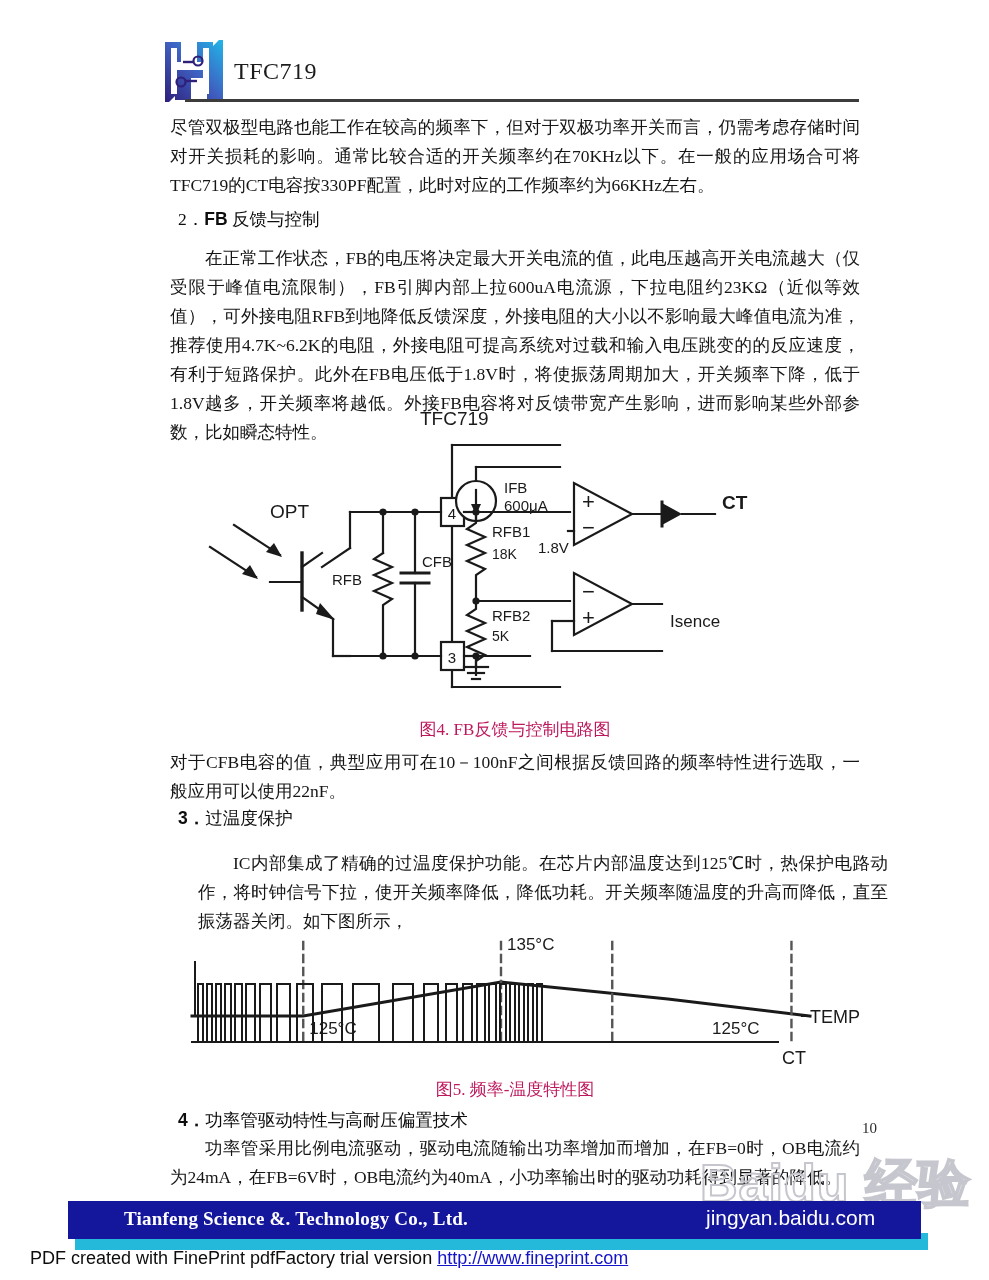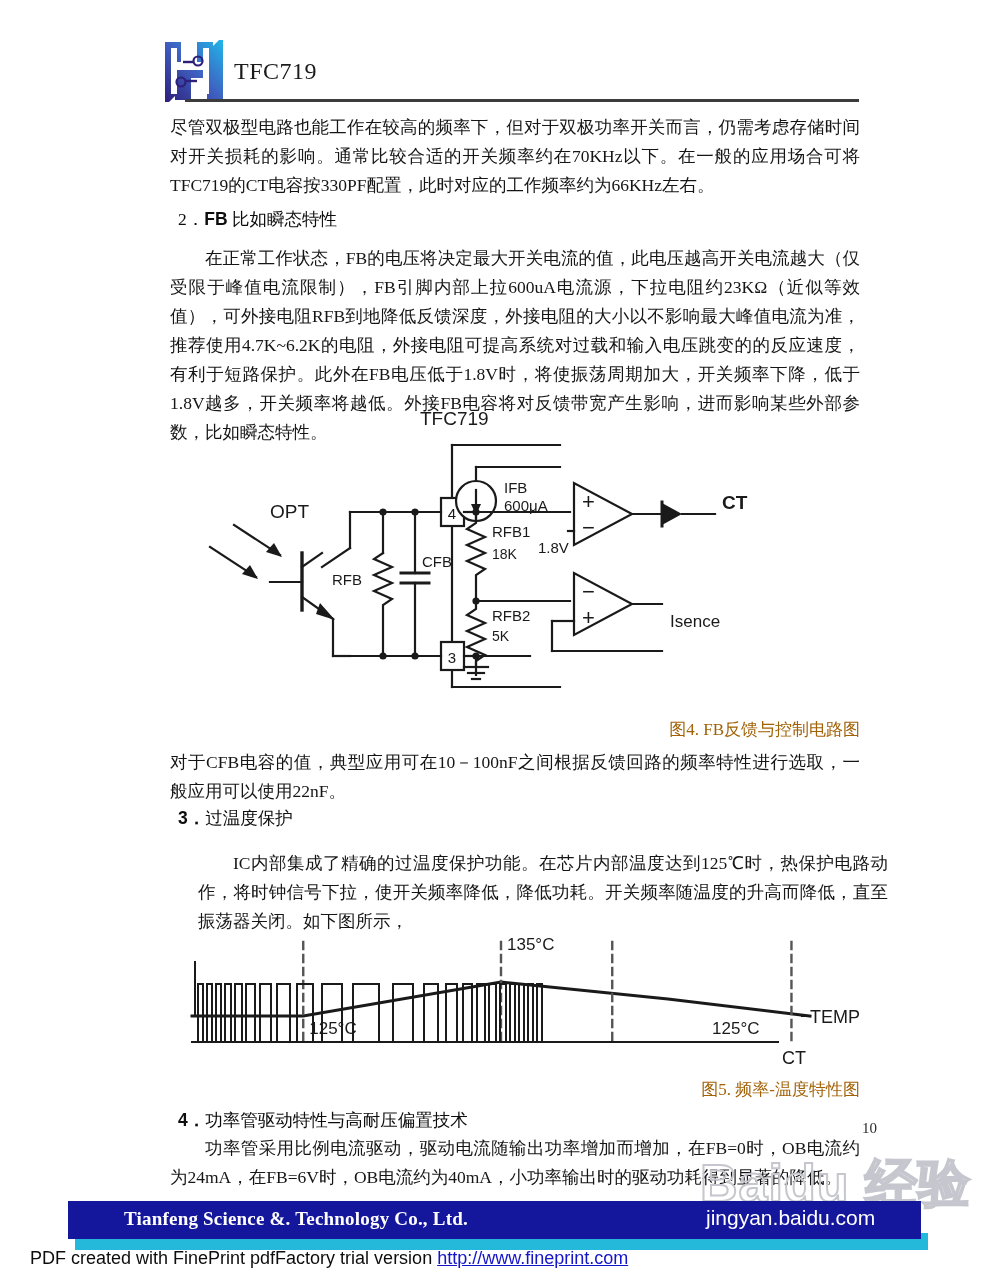--- a/index.html
+++ b/index.html
@@ -52,21 +52,21 @@
   }
   .ind { text-indent:2em; }
   .heading {
     position:absolute; left:178px;
     font-size:17.5px; line-height:28px;
     font-family:"Liberation Serif", serif; color:#0d0d0d;
   }
   .heading b { font-family:"Liberation Sans", sans-serif; font-weight:bold; }
   .caption {
     position:absolute; width:690px; left:170px;
-    text-align:right; font-size:17px; color:#a16207;
+    text-align:center; font-size:17px; color:#be185d;
     font-family:"Liberation Serif", serif;
   }
 
   
   .fig4 { position:absolute; left:170px; top:405px; width:690px; height:310px; }
 
   
   .fig5 { position:absolute; left:170px; top:920px; width:690px; height:155px; }
 
   
@@ -139,21 +139,21 @@
 
     <div class="doc-code">TFC719</div>
     <div class="header-rule"></div>
   </div>
 
   <div class="content">
 
     <p class="para" style="top:113px;">尽管双极型电路也能工作在较高的频率下，但对于双极功率开关而言，仍需考虑存储时间对开关损耗的影响。通常比较合适的开关频率约在70KHz以下。在一般的应用场合可将TFC719的CT电容按330PF配置，此时对应的工作频率约为66KHz左右。</p>
 
     <div class="heading" style="top:205px;">
-      <span>2．</span><b>FB</b>&nbsp;<span>比如瞬态特性</span>
+      <span>2．</span><b>FB</b>&nbsp;<span>反馈与控制</span>
     </div>
 
     <p class="para ind" style="top:236px;margin-top:8px;">在正常工作状态，FB的电压将决定最大开关电流的值，此电压越高开关电流越大（仅受限于峰值电流限制），FB引脚内部上拉600uA电流源，下拉电阻约23KΩ（近似等效值），可外接电阻RFB到地降低反馈深度，外接电阻的大小以不影响最大峰值电流为准，推荐使用4.7K~6.2K的电阻，外接电阻可提高系统对过载和输入电压跳变的的反应速度，有利于短路保护。此外在FB电压低于1.8V时，将使振荡周期加大，开关频率下降，低于1.8V越多，开关频率将越低。外接FB电容将对反馈带宽产生影响，进而影响某些外部参数，比如瞬态特性。</p>
 
     <div class="fig4">
       <svg width="690" height="310" viewBox="0 0 690 310">
         <g stroke="#1a1a1a" fill="none" stroke-width="2.2" stroke-linecap="square">
 
           <line x1="282" y1="40" x2="282" y2="282"></line>
           <line x1="282" y1="40" x2="390" y2="40"></line>

